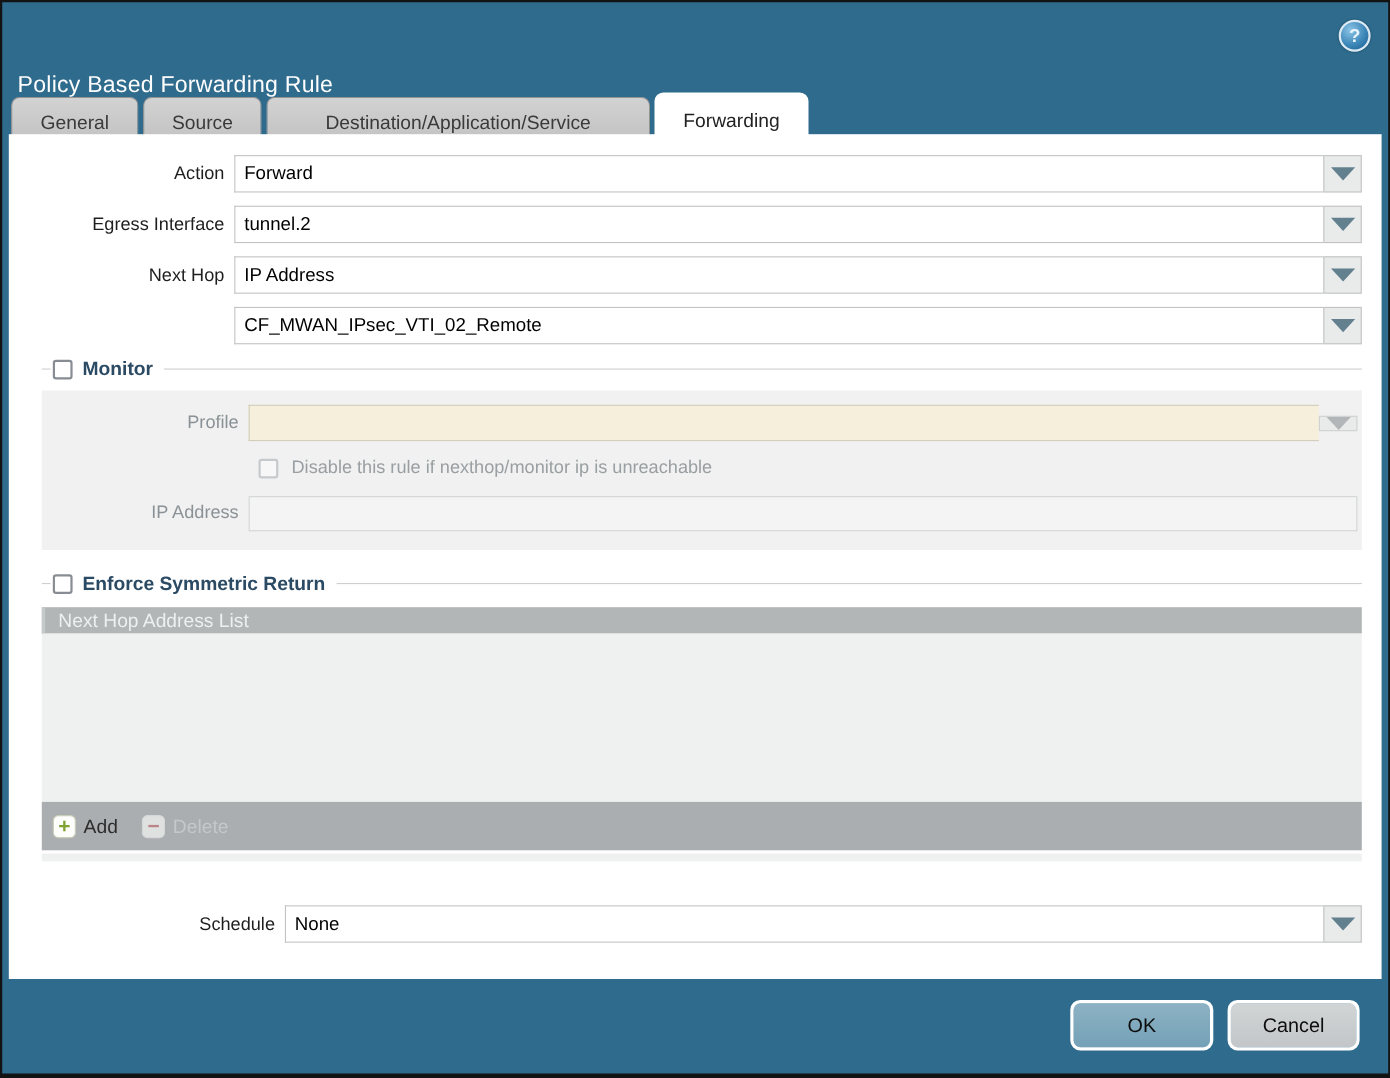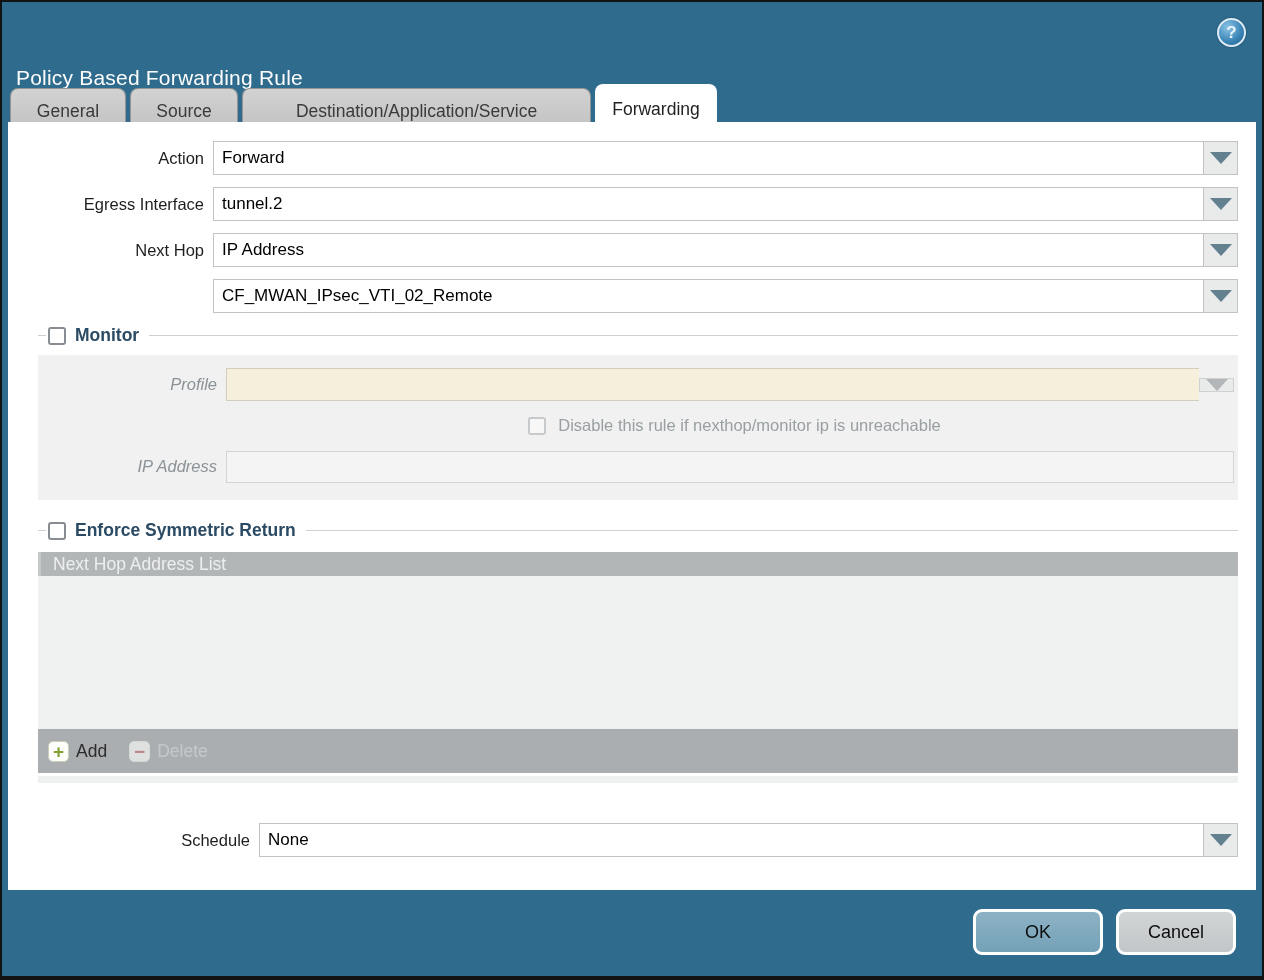--- a/index.html
+++ b/index.html
@@ -26,21 +26,21 @@
   .tab {
     height:46px; display:flex; align-items:center; justify-content:center;
     background:linear-gradient(#d2d2d2,#c0c0c0);
     border:1px solid #949494; border-bottom:none;
     border-radius:8px 8px 0 0; margin-right:4px;
     font-size:17.5px; color:#3a3a3a; cursor:pointer;
   }
   .tab-general { width:116px; }
   .tab-source { width:108px; }
   .tab-dest { width:349px;align-items:center; }
-  .tab.active { height:50px; background:#ffffff; border:none; color:#222; width:122px; }
+  .tab.active { height:50px; background:#ffffff; border:none; color:#222; width:140px; }
 
   
   .content { position:absolute; left:6px; right:6px; top:120px; height:768px; background:#ffffff; padding-top:19px; }
 
   .frow { display:flex; align-items:center; height:34px; margin:0 18px 12px 0; }
   .flabel { width:205px; text-align:right; padding-right:9px; font-size:16.5px; color:#1e1e1e; white-space:nowrap; }
   .fctrl { flex:1; display:flex; height:34px; }
   .fvalue {
     flex:1; display:flex; align-items:center; padding-left:8px;
     background:#fff; border:1px solid #c3c3c3; border-right:none;
@@ -55,25 +55,25 @@
   
   .section { margin:6px 18px 0 30px; }
   .legendrow { display:flex; align-items:center; }
   .legendrow .pre-line { width:8px; height:1px; background:#cfcfcf; }
   .legendrow .post-line { flex:1; height:1px; background:#cfcfcf; margin-left:10px; }
   .cbx { width:18px; height:18px; background:#fff; border:2px solid #878d93; border-radius:3px; margin:0 9px 0 2px; cursor:pointer; }
   .cbx.disabled { border-color:#c6cacc; background:#f7f7f7; cursor:default; }
   .legend-label { font-size:17.5px; font-weight:bold; color:#2b4a63; white-space:nowrap; }
 
   .monitor-panel { margin-top:9px; background:#f0f1f0; padding:13px 4px 17px 0; }
-  .mrow { display:flex; align-items:center; height:33px;font-style:italic; }
+  .mrow { display:flex; align-items:center; height:33px; }
   .mlabel { width:188px; text-align:right; padding-right:9px; font-size:16.5px; color:#8b9297; }
   .profile-value { flex:1; height:33px; background:#f6efdb; border:1px solid #d2cdbd; border-right:none; }
   .ddbtn.disabled { background:#e9eaea; border-color:#d0d2d2; cursor:default; }
-  .disable-row { display:flex; align-items:center; margin:15px 0 15px 197px;justify-content:center; }
+  .disable-row { display:flex; align-items:center; margin:15px 0 15px 197px; }
   .disable-row .cbx { margin:0 12px 0 0; }
   .disable-text { font-size:16.5px; color:#989fa0; color:#999fa2; }
   .ip-input { flex:1; height:32px; background:#f3f4f3; border:1px solid #d3d5d5; margin-right:0; }
 
   .enforce-section { margin-top:20px; }
   .nh-table { margin-top:11px; }
   .nh-header { height:24px; background:#b2b6b7; border-left:3px solid #c6c9ca;
     display:flex; align-items:center; padding-left:12px;
     font-size:17.5px; color:#edeff0; }
   .nh-body { height:153px; background:#eff1f1; }

